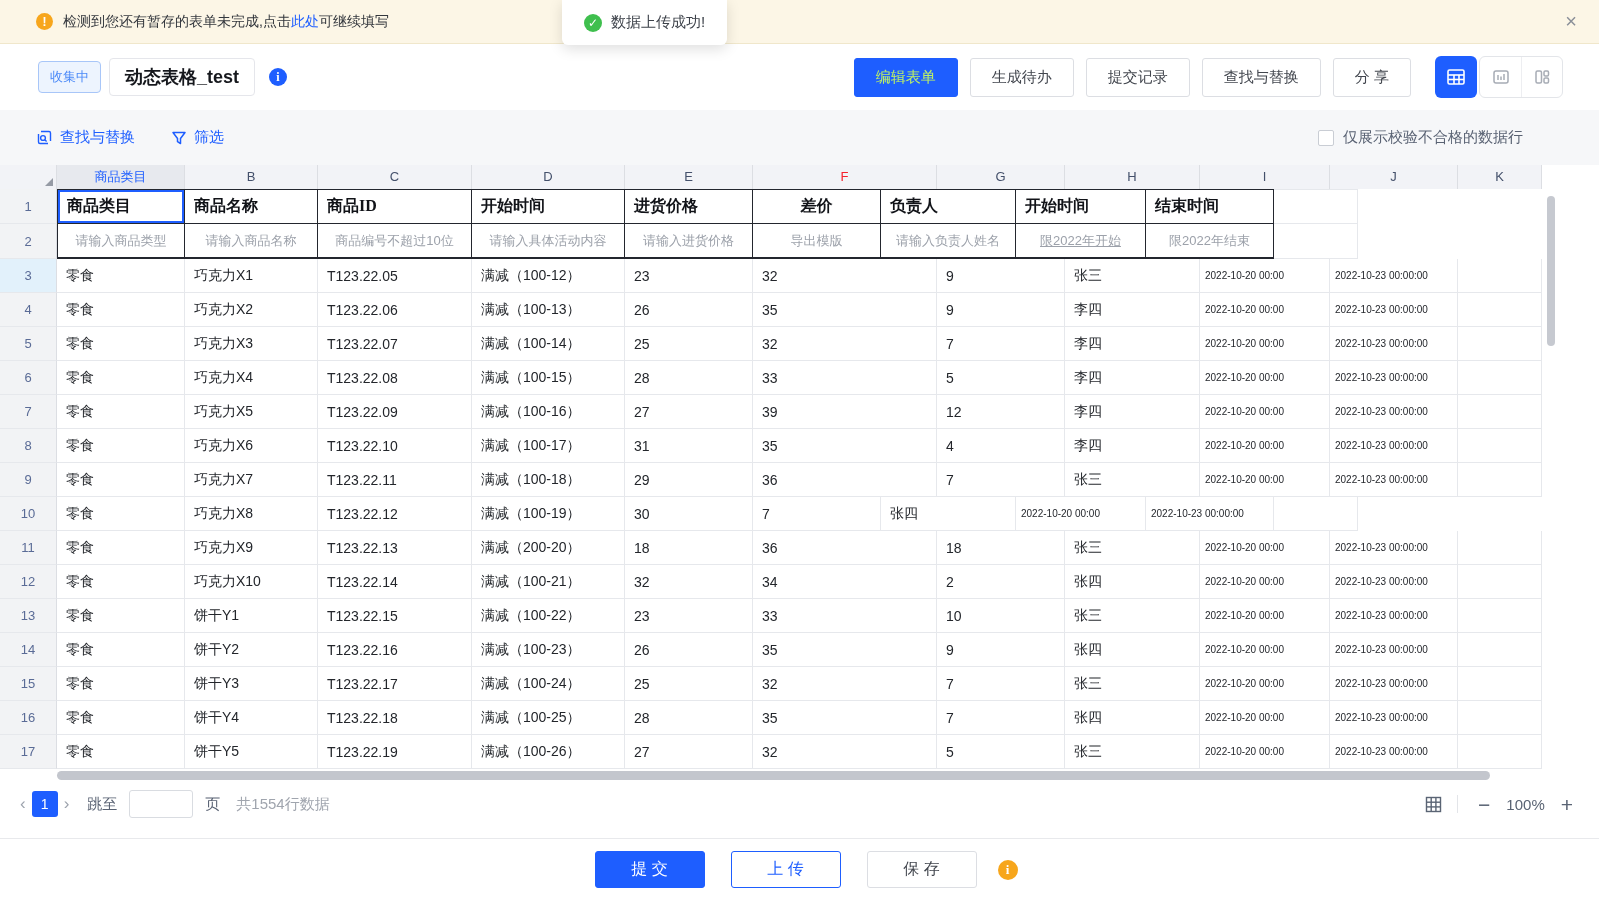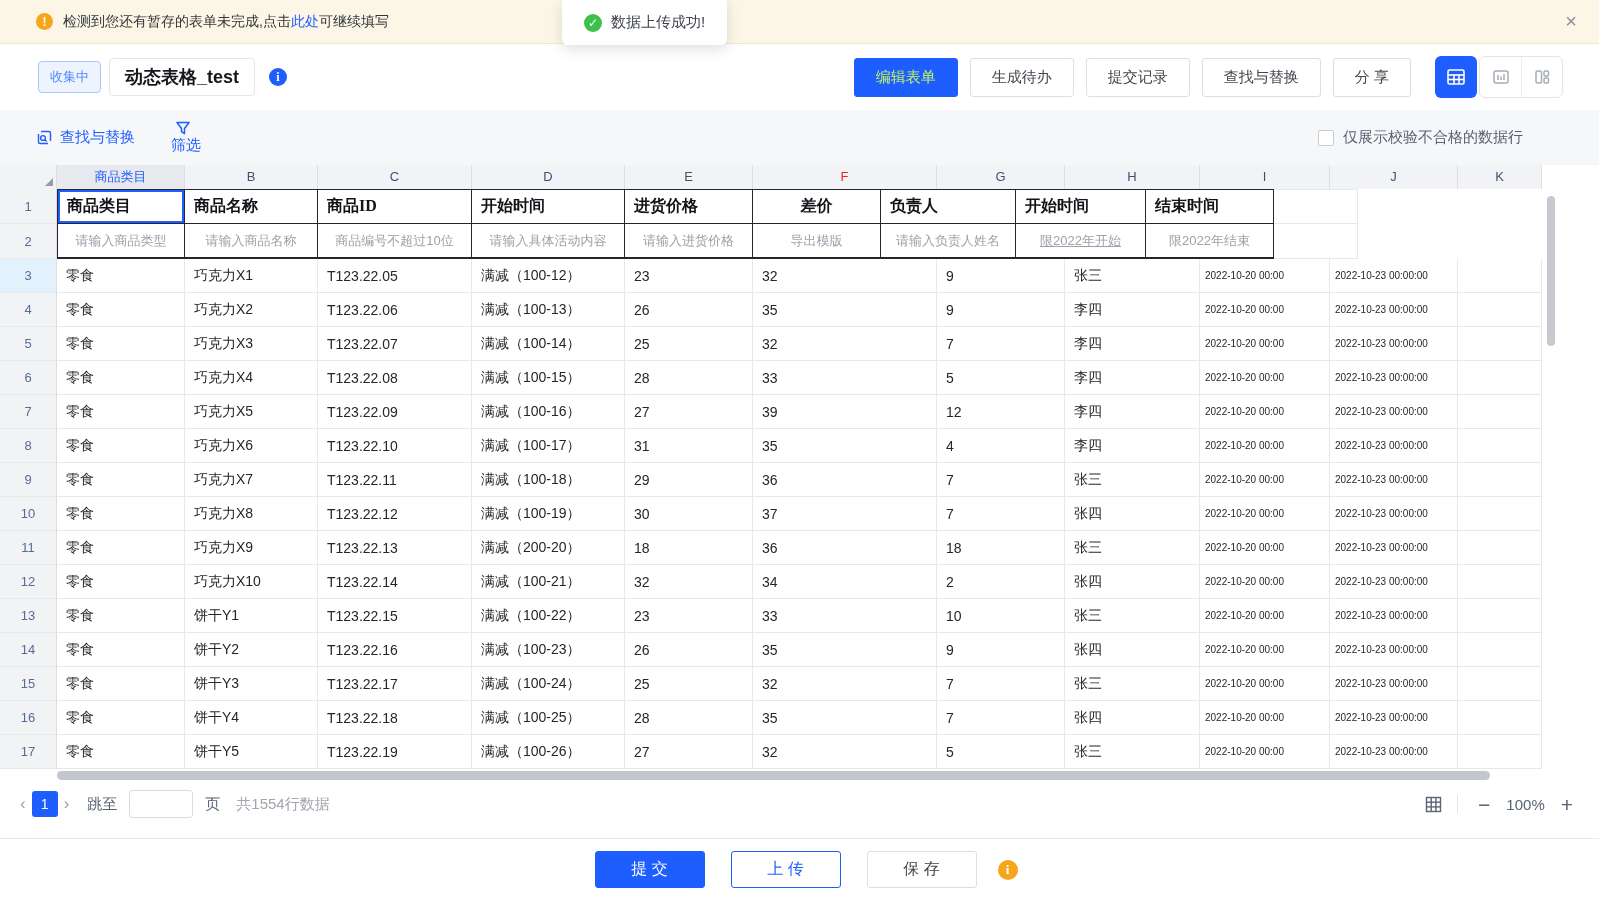--- a/index.html
+++ b/index.html
@@ -37,21 +37,21 @@
   .view-active { width:42px; height:42px; background:#1E5EFF; border-radius:6px;
     display:flex; align-items:center; justify-content:center; }
   .view-group { display:flex; border:1px solid #E3E5E9; border-radius:6px; margin-left:2px; height:42px;}
   .view-cell { width:41px; display:flex; align-items:center; justify-content:center; cursor:pointer;}
   .view-cell + .view-cell { border-left:1px solid #EDEEF1; }
 
   
   .toolbar { height:55px; background:#F6F7F9; display:flex; align-items:center; padding:0 76px 0 36px; }
   .tool { display:flex; align-items:center; color:#1E5EFF; font-size:15px; cursor:pointer; }
   .tool svg { margin-right:7px; }
-  .tool + .tool { margin-left:36px;flex-direction:column; }
+  .tool + .tool { margin-left:36px; }
   .only-bad { margin-left:auto; display:flex; align-items:center; font-size:15px; color:#596273; }
   .checkbox { width:16px; height:16px; border:1px solid #C9CDD4; border-radius:2px; background:#fff; margin-right:9px; cursor:pointer;}
 
   
   .sheet { width:1542px; background:#fff; }
   .letters { display:flex; height:24px; }
   .corner { width:57px; flex:0 0 auto; background:#F2F3F7; border-right:1px solid #DCDEE3; position:relative; }
   .corner:after { content:''; position:absolute; right:3px; bottom:3px;
     border-left:8px solid transparent; border-bottom:8px solid #969BA5; }
   .letter { flex:0 0 auto; background:#F2F3F7; border-right:1px solid #DCDEE3; color:#44506B;
@@ -335,21 +335,20 @@
       <div class="dc date" style="width: 128px;">2022-10-23 00:00:00</div>
       <div class="dc" style="width: 84px;"></div>
     </div>
     <div class="row">
       <div class="gut">10</div>
       <div class="dc" style="width: 128px;">零食</div>
       <div class="dc" style="width: 133px;">巧克力X8</div>
       <div class="dc" style="width: 154px;">T123.22.12</div>
       <div class="dc" style="width: 153px;">满减（100-19）</div>
       <div class="dc" style="width: 128px;">30</div>
-      <div class="dc" style="width: 184px;">37</div>
       <div class="dc" style="width: 128px;">7</div>
       <div class="dc" style="width: 135px;">张四</div>
       <div class="dc date" style="width: 130px;">2022-10-20 00:00</div>
       <div class="dc date" style="width: 128px;">2022-10-23 00:00:00</div>
       <div class="dc" style="width: 84px;"></div>
     </div>
     <div class="row">
       <div class="gut">11</div>
       <div class="dc" style="width: 128px;">零食</div>
       <div class="dc" style="width: 133px;">巧克力X9</div>

